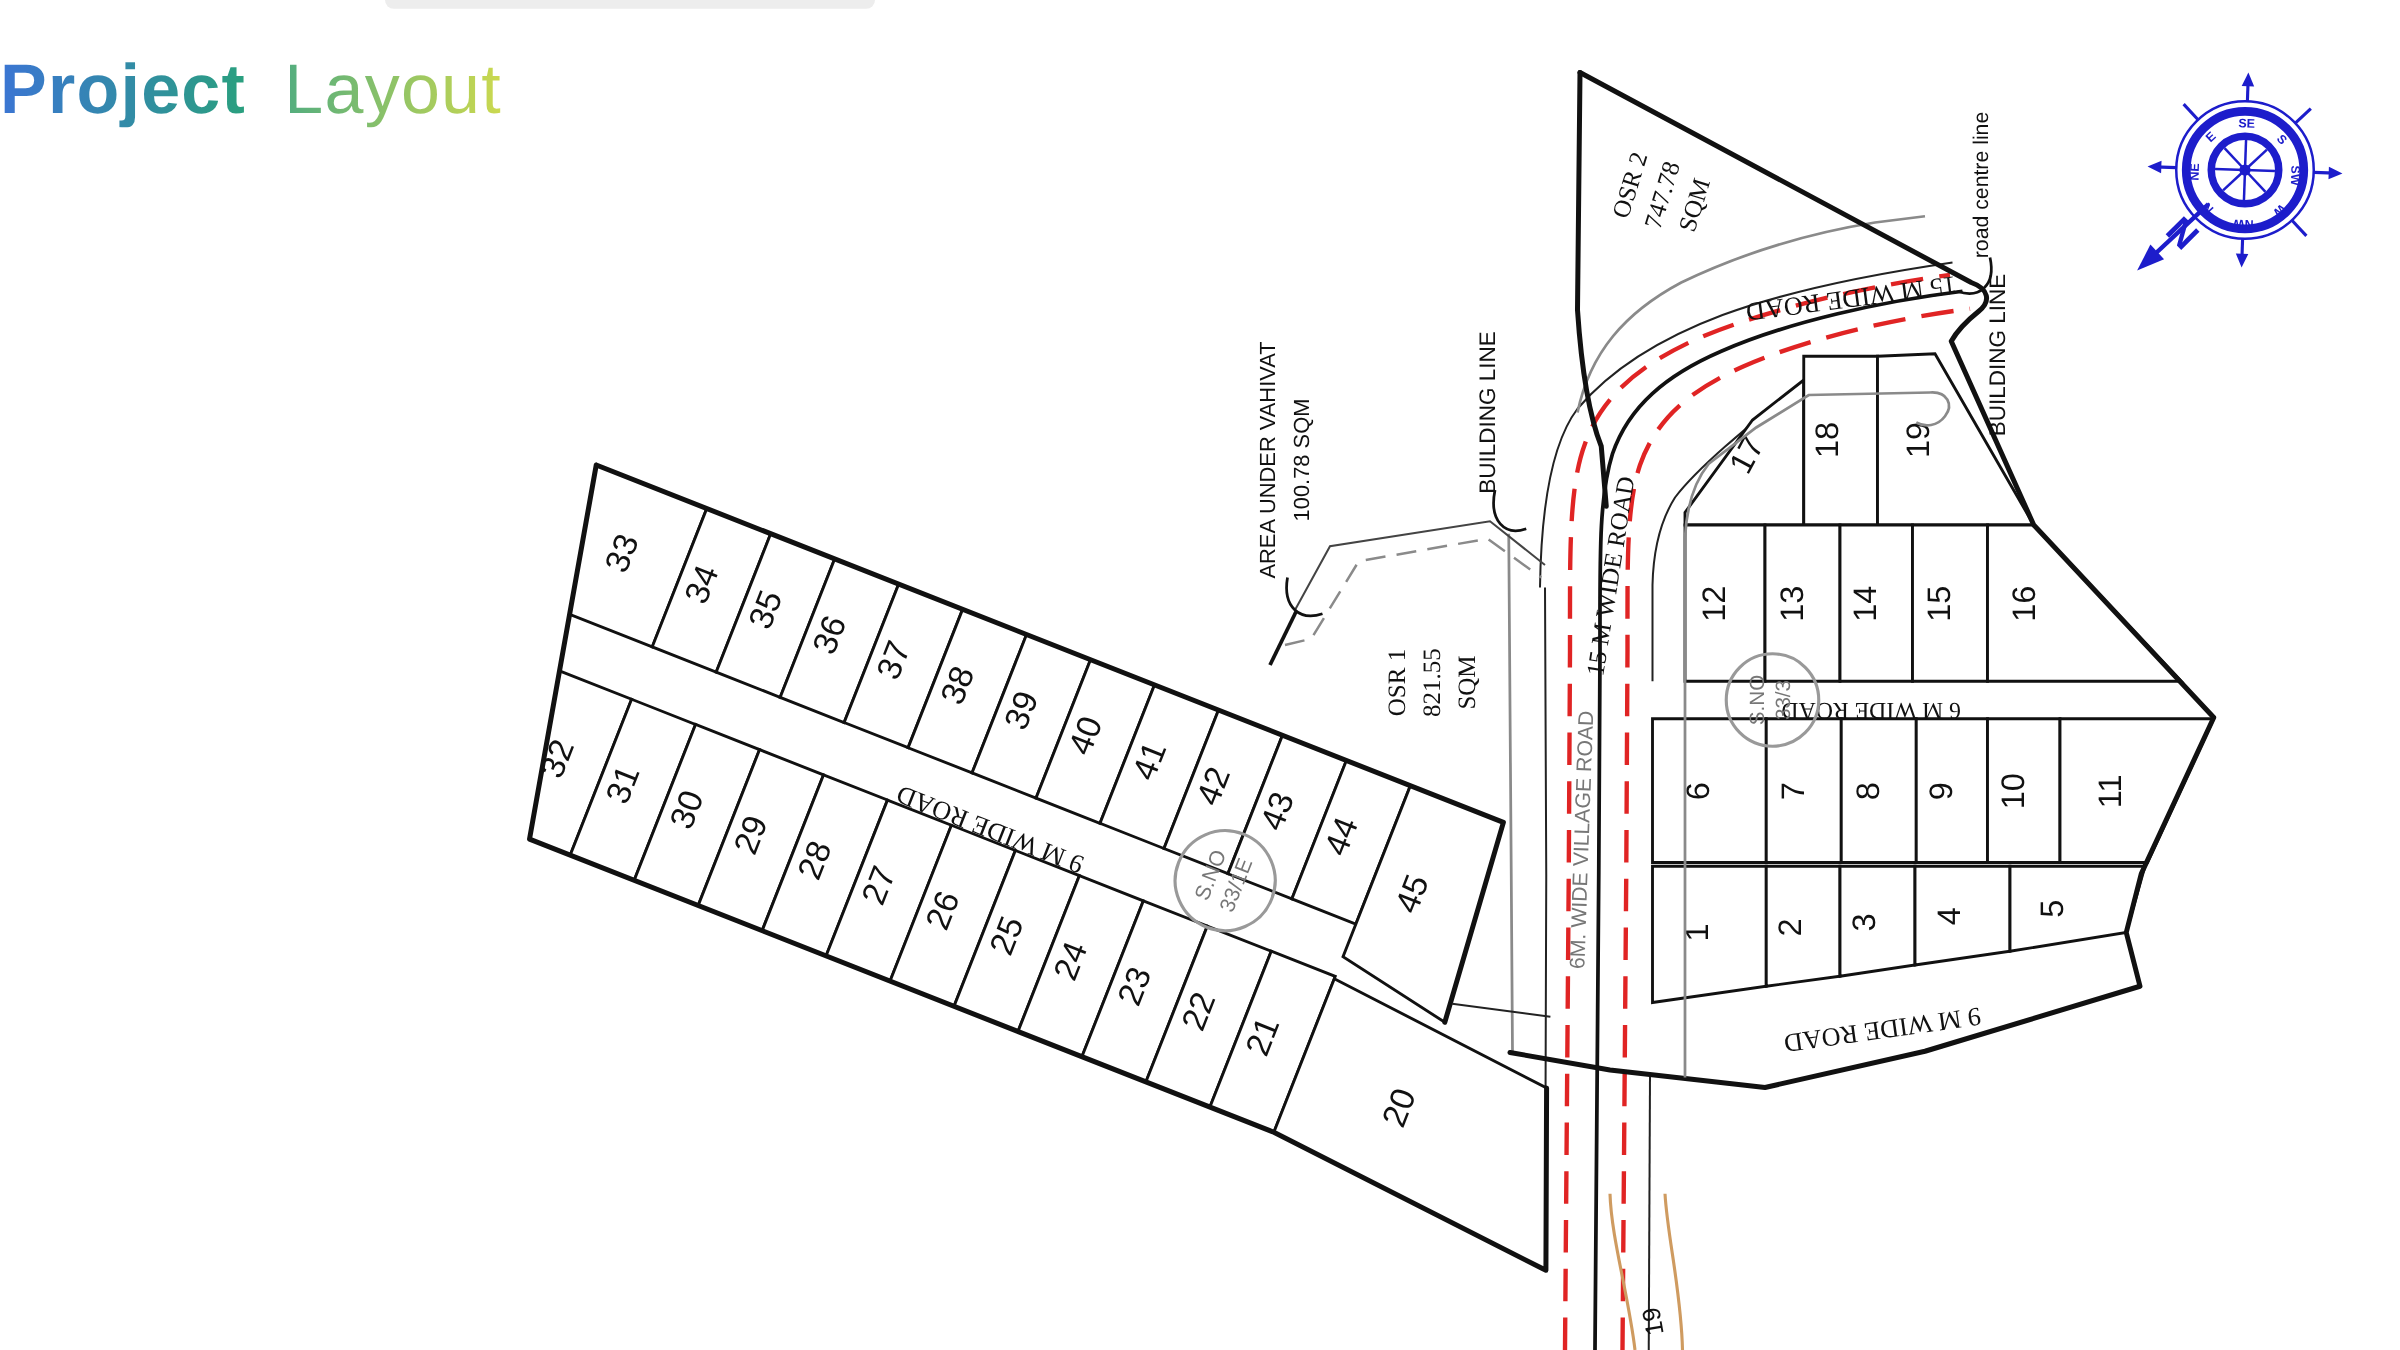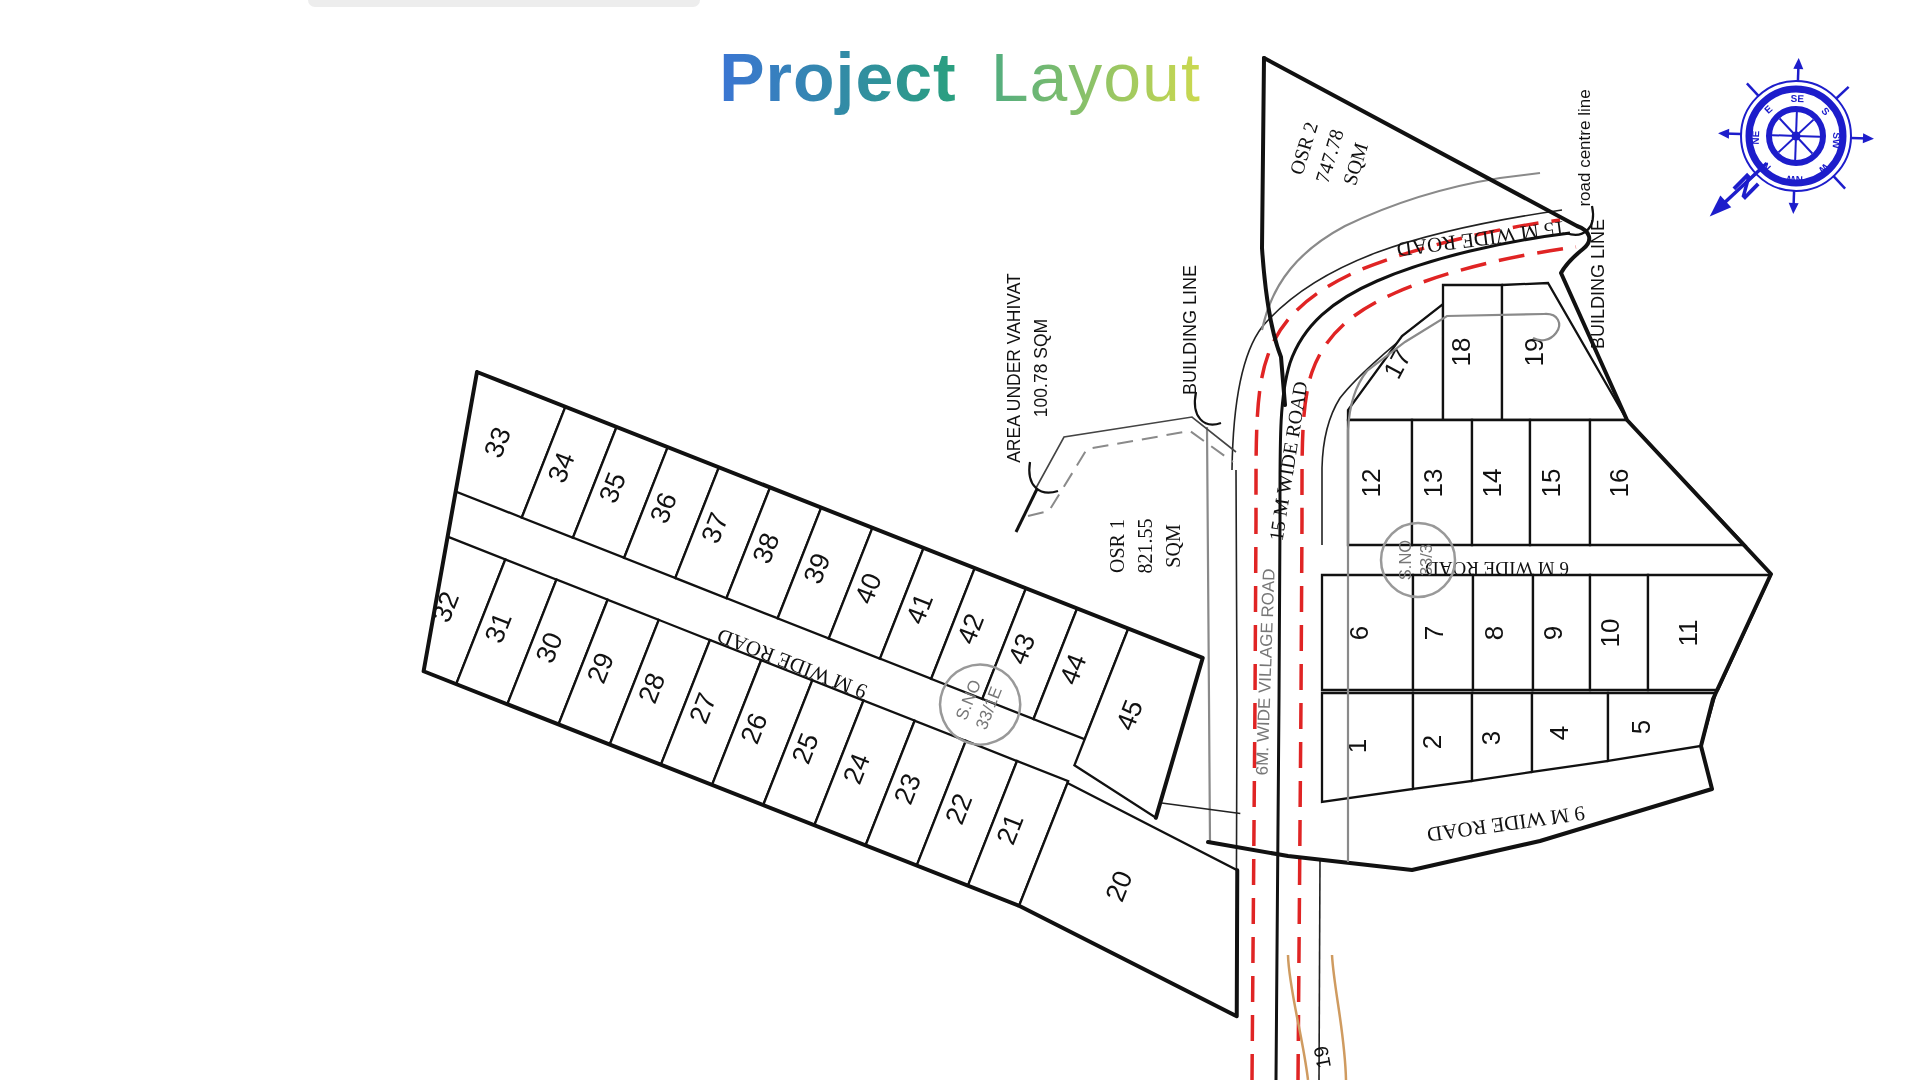--- a/index.html
+++ b/index.html
@@ -1,20 +1,20 @@
 <!DOCTYPE html>
 <html><head>
 <meta charset="utf-8">
 <style>
   html,body{margin:0;padding:0;background:#ffffff;}
   .stage{position:relative;width:1920px;height:1080px;background:#ffffff;overflow:hidden;
          font-family:"Liberation Sans","DejaVu Sans",sans-serif;}
   .top-tab{position:absolute;left:308px;top:0;width:392px;height:7px;background:#ededed;
            border-radius:0 0 9px 9px;}
-  .title{position:absolute;top:38px;left:0;width:100%;text-align:center;font-size:68px;
+  .title{position:absolute;top:38px;left:0;width:100%;text-align:left;font-size:56px;
          letter-spacing:1px;}
   .title .t1{font-weight:800;background:linear-gradient(90deg,#3b75d3,#2aa07e);
              -webkit-background-clip:text;background-clip:text;color:transparent;}
   .title .t2{font-weight:500;background:linear-gradient(90deg,#52ad7f,#ccd94f);
              -webkit-background-clip:text;background-clip:text;color:transparent;margin-left:14px;}
   svg{position:absolute;left:0;top:0;}
   .plot{fill:#ffffff;stroke:#111111;stroke-width:2.3;stroke-linejoin:miter;}
   .outline{fill:none;stroke:#111111;stroke-width:4;stroke-linejoin:round;stroke-linecap:round;}
   .centreln{fill:none;stroke:#111111;stroke-width:3;}
   .redln{fill:none;stroke:#e02424;stroke-width:3.5;stroke-dasharray:26 13;}

